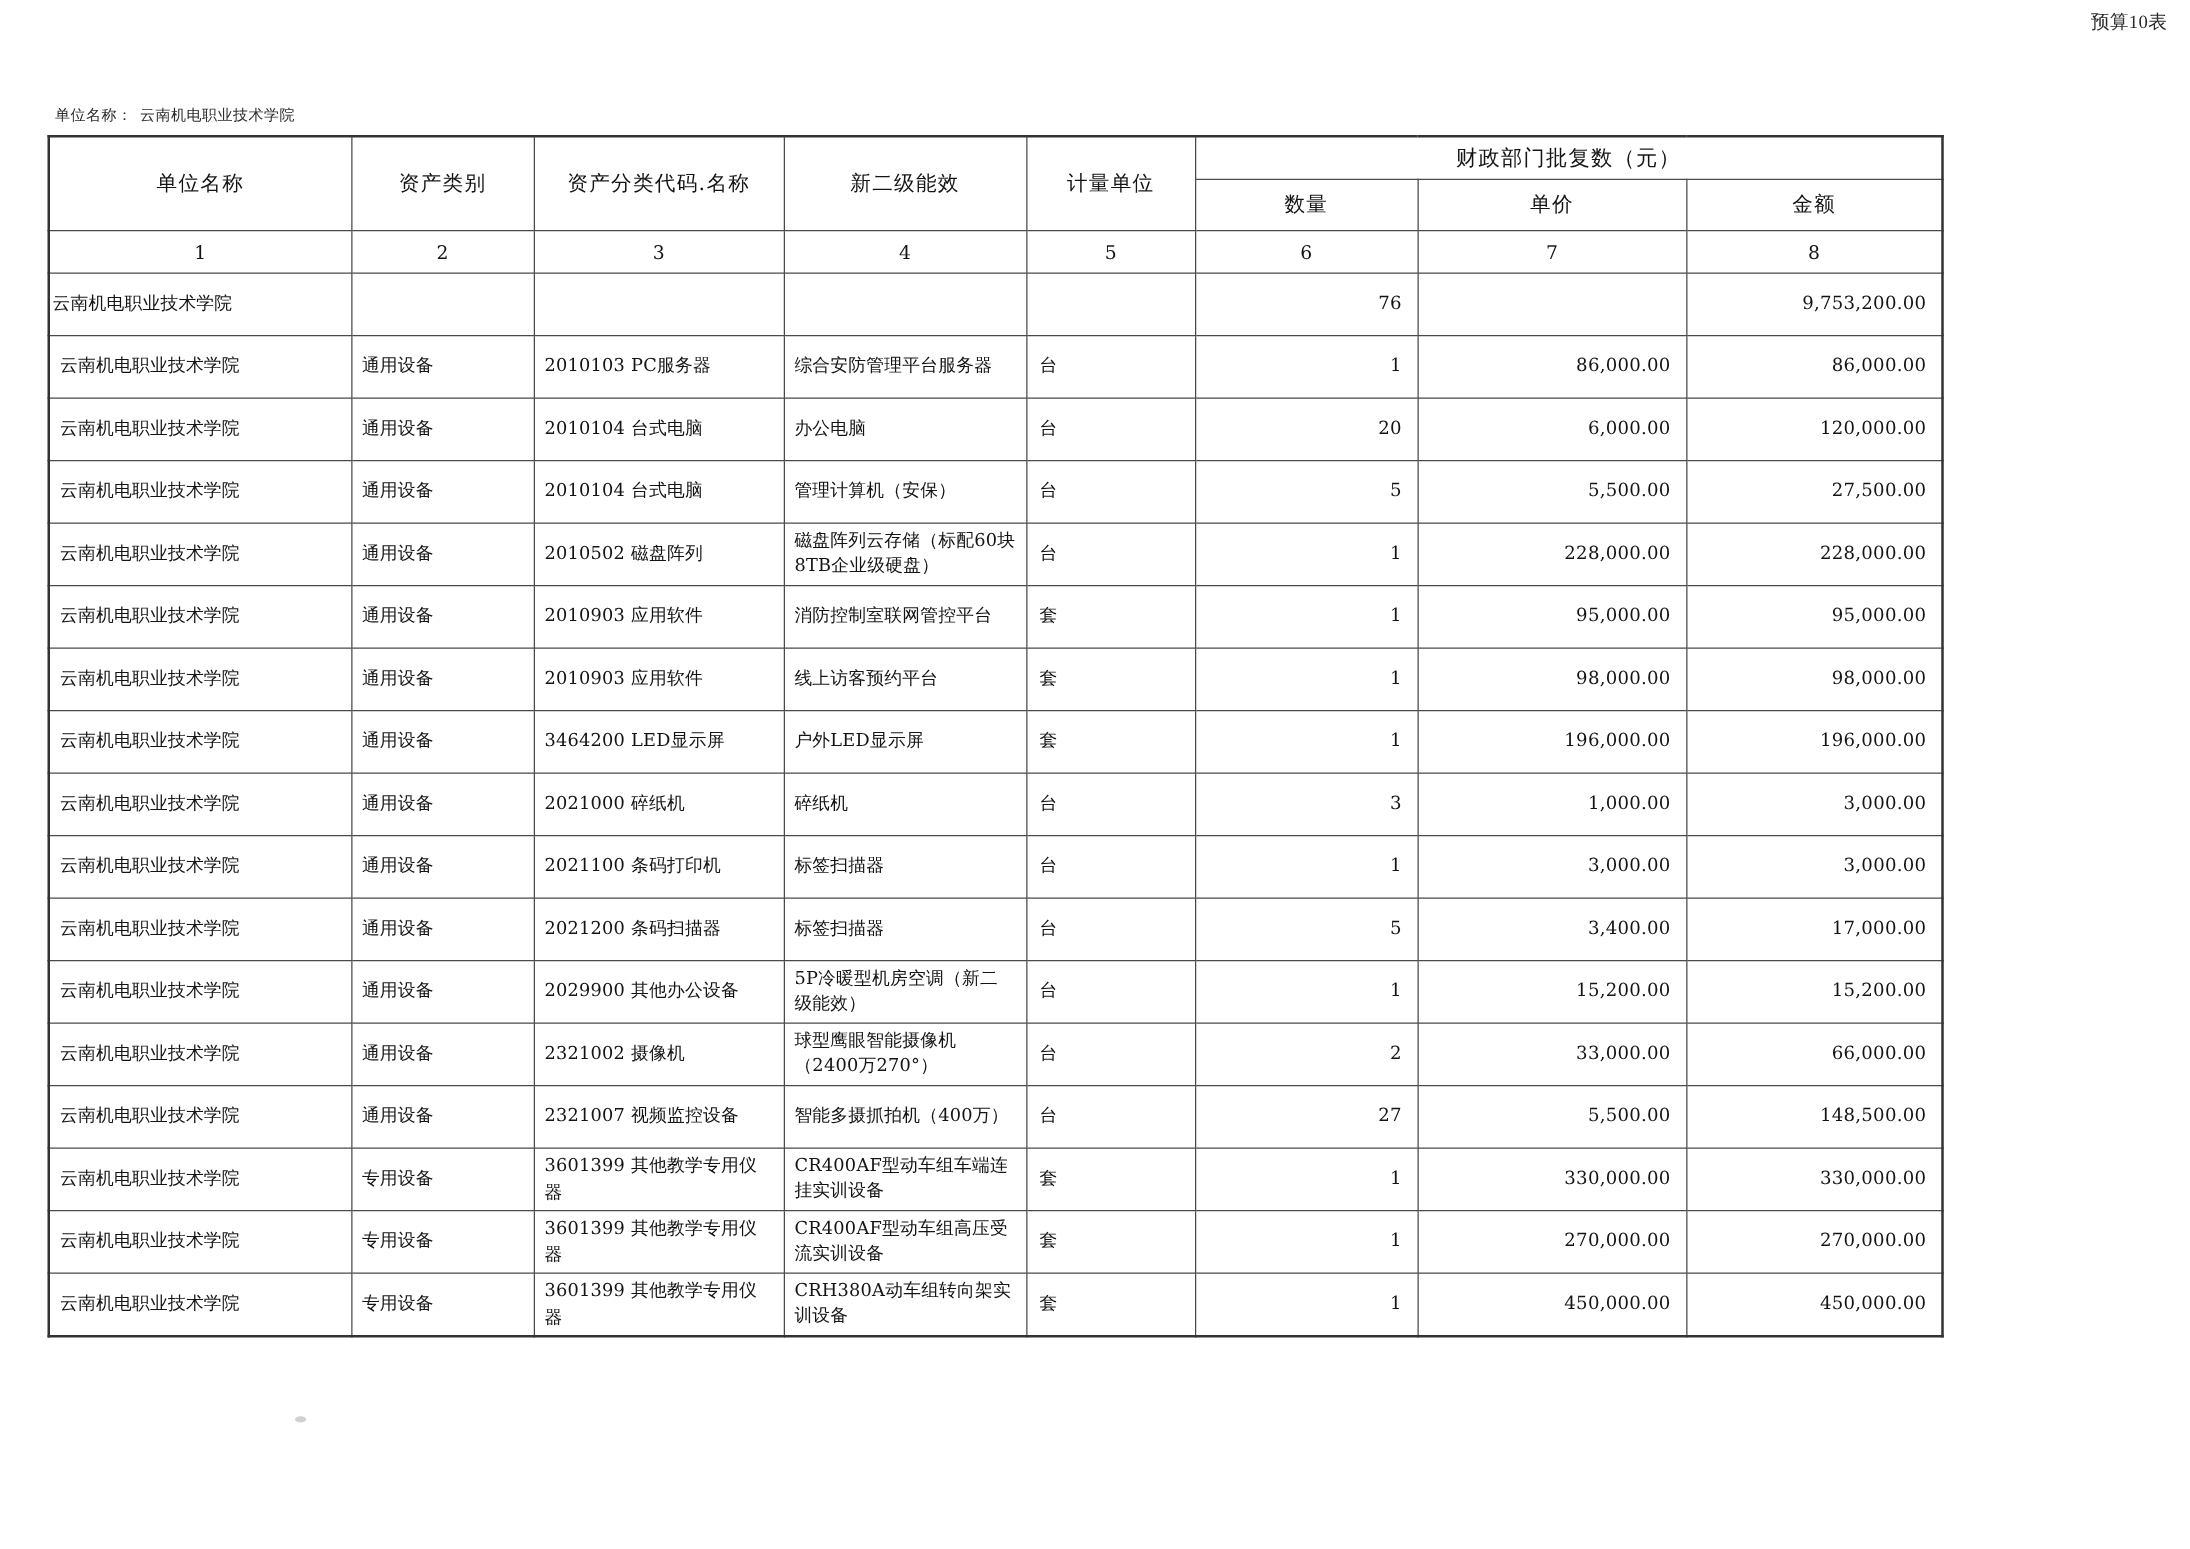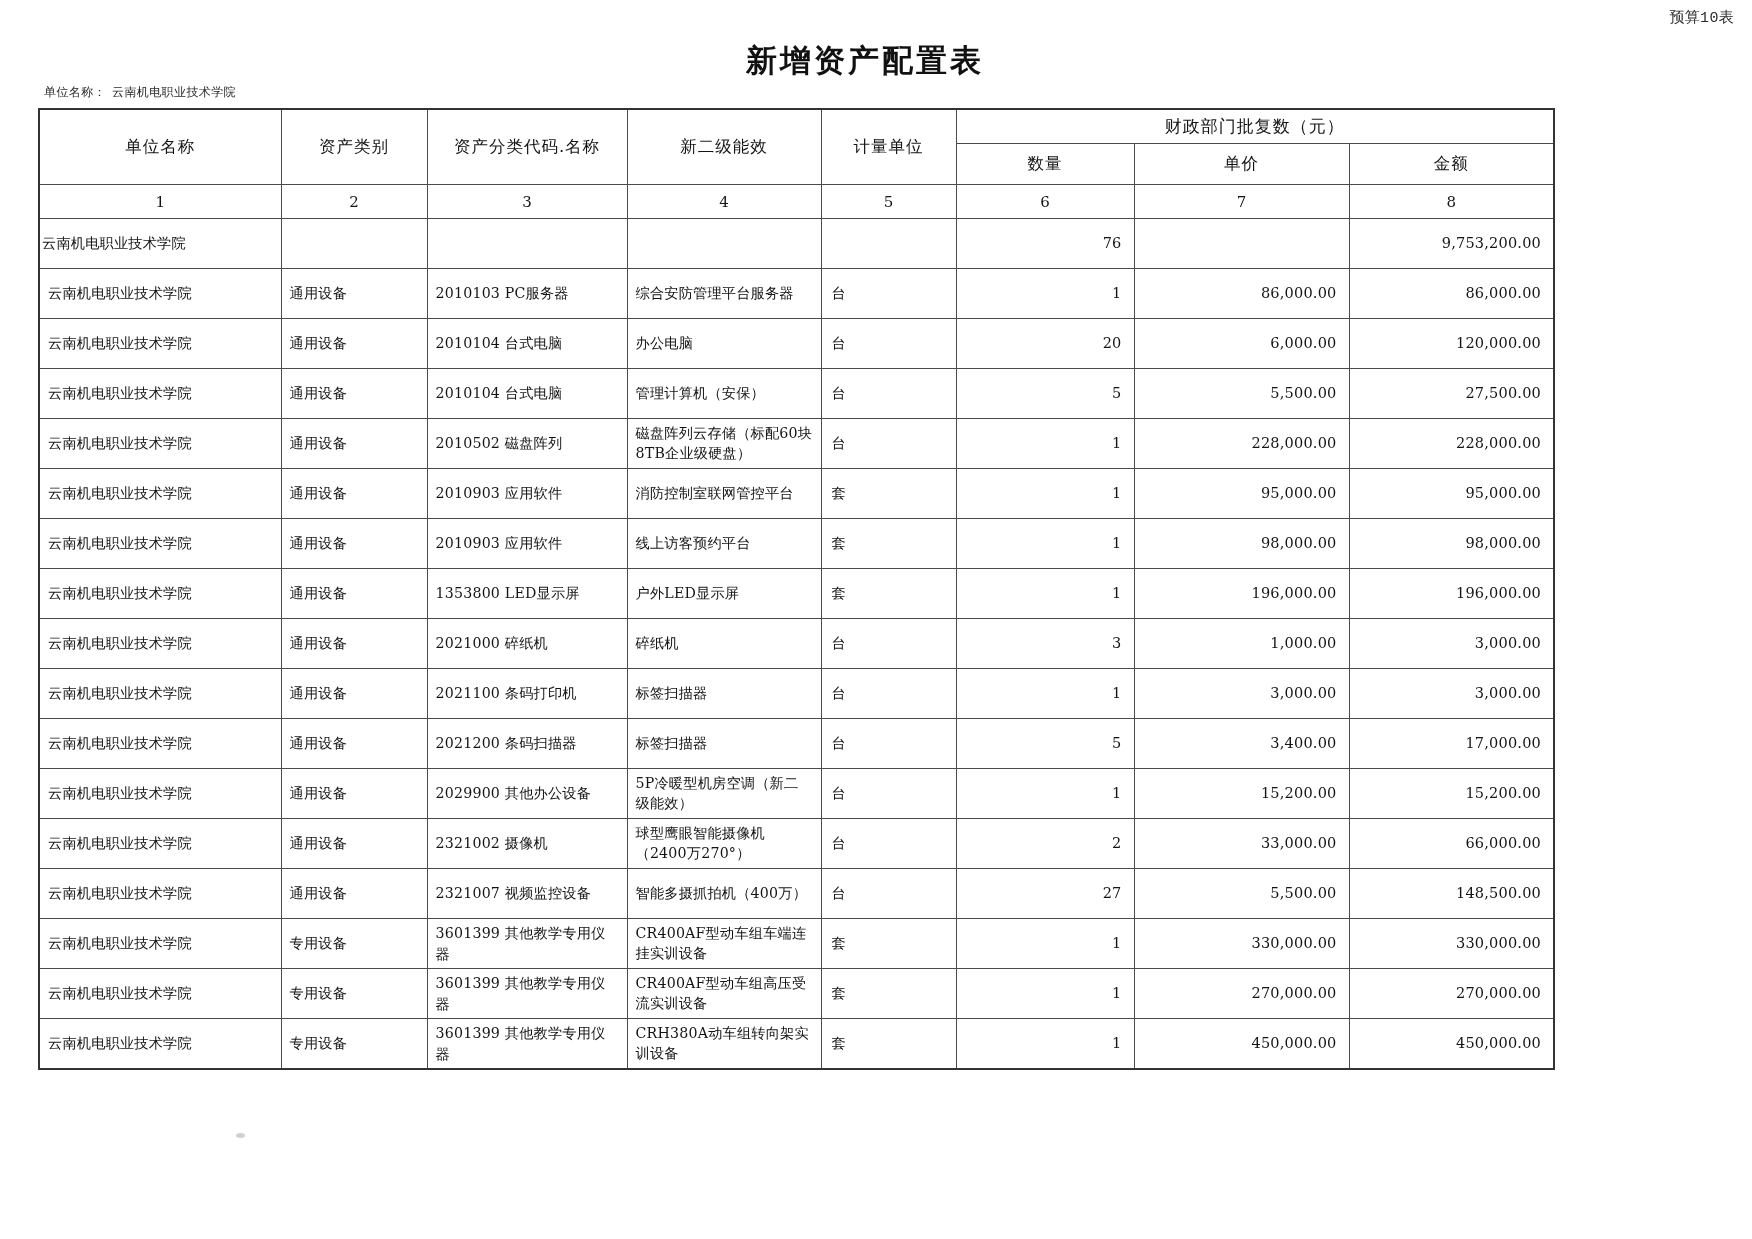--- a/index.html
+++ b/index.html
@@ -21,21 +21,21 @@
     width: 1752px;
     height: 1239px;
     box-sizing: border-box;
   }
 
   
   .form-code {
     position: absolute;
     top: 8px;
     right: 18px;
-    font-family: Liberation Mono, monospace;
+    font-family: Liberation Serif, serif;
     font-size: 15px;
     letter-spacing: 0.3px;
     color: #2a2a2a;
     white-space: nowrap;
     margin-left: 16px;
   }
 
   .doc-title {
     position: absolute;
     top: 40px;
@@ -146,23 +146,20 @@
     opacity: 0.85;
   }
 </style>
 </head>
 <body>
 
 <div class="page">
 
   <div class="form-code">预算10表</div>
 
-  <div class="doc-title">
-    <span>新增资产配置表</span>
-  </div>
 
   <div class="unit-line">
     <span>单位名称：</span><span class="unit-value">云南机电职业技术学院</span>
   </div>
 
   <div class="table-wrap">
     <table class="asset-table">
       <colgroup>
         <col class="w1">
           <col class="w2">
@@ -265,21 +262,21 @@
             <td class="c-text">2010903  应用软件</td>
             <td class="c-text two-line">线上访客预约平台</td>
             <td class="c-unit">套</td>
             <td class="c-num">1</td>
             <td class="c-num">98,000.00</td>
             <td class="c-num">98,000.00</td>
           </tr>
           <tr>
             <td class="c-text">云南机电职业技术学院</td>
             <td class="c-text">通用设备</td>
-            <td class="c-text">1353800  LED显示屏</td>
+            <td class="c-text">3464200  LED显示屏</td>
             <td class="c-text two-line">户外LED显示屏</td>
             <td class="c-unit">套</td>
             <td class="c-num">1</td>
             <td class="c-num">196,000.00</td>
             <td class="c-num">196,000.00</td>
           </tr>
           <tr>
             <td class="c-text">云南机电职业技术学院</td>
             <td class="c-text">通用设备</td>
             <td class="c-text">2021000  碎纸机</td>

